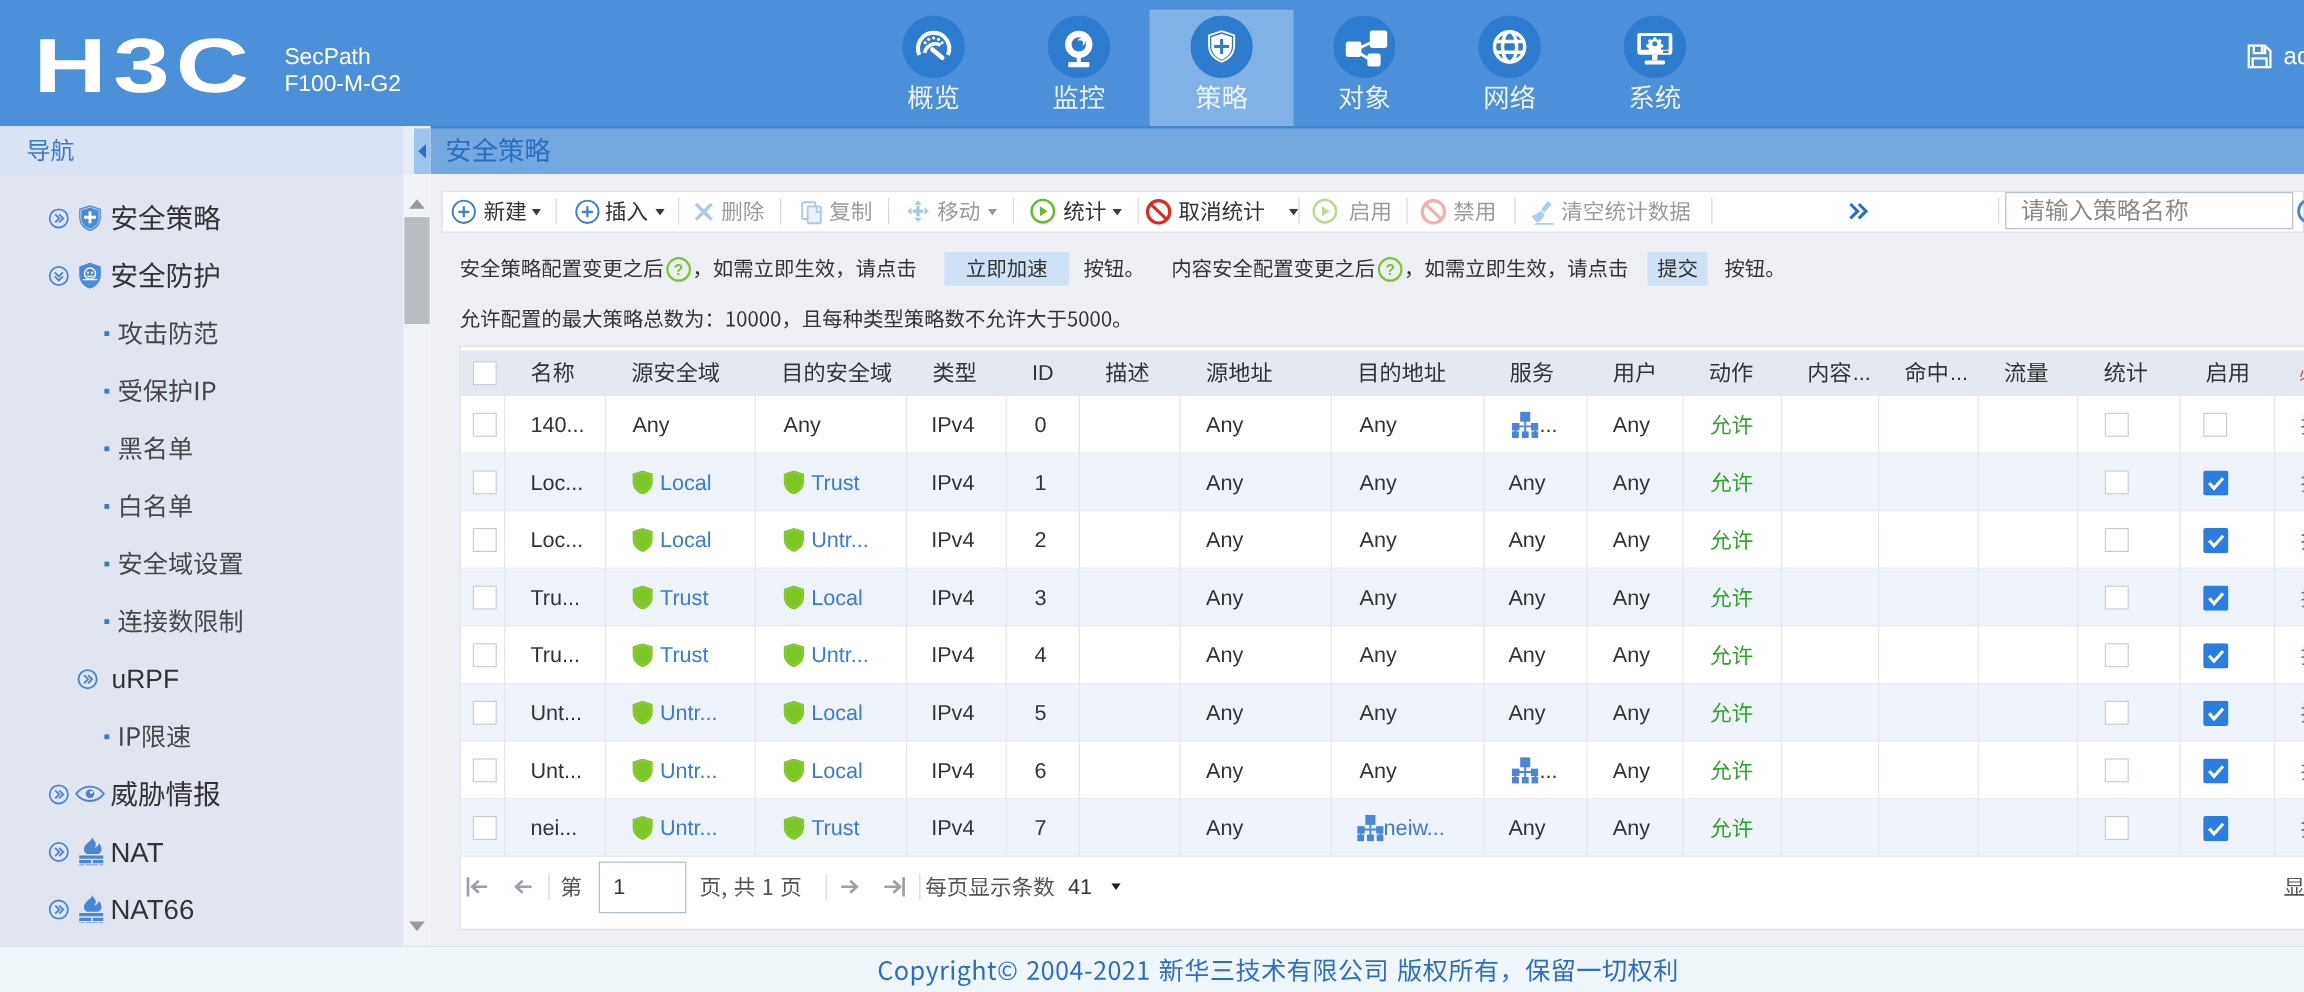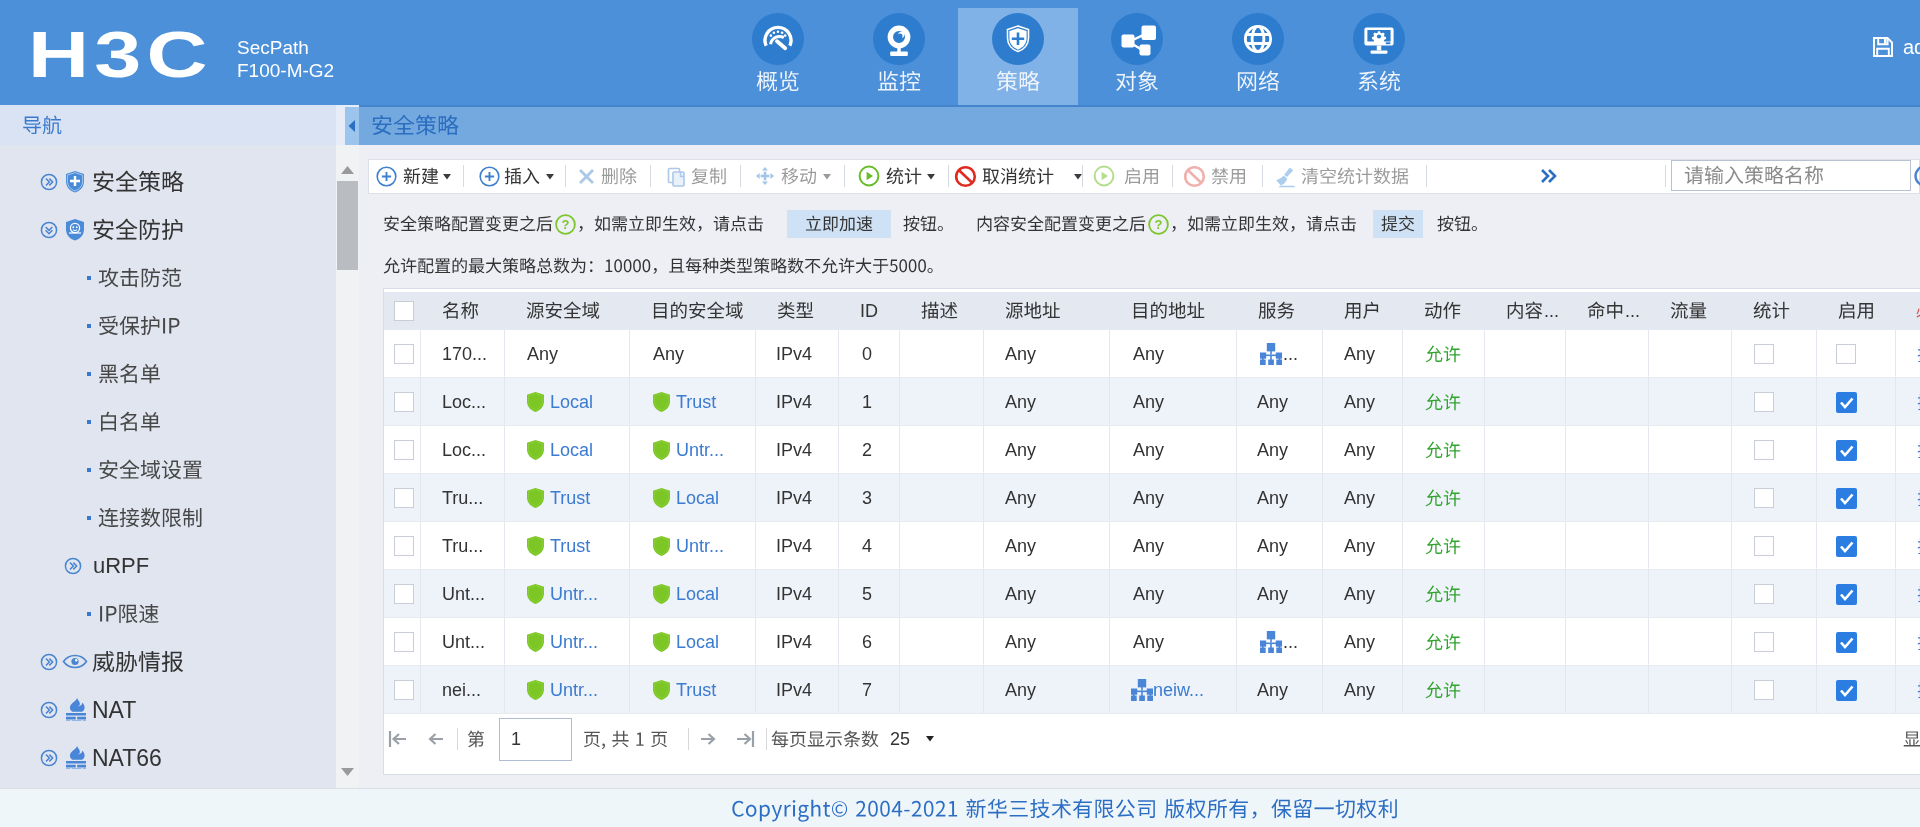--- a/index.html
+++ b/index.html
@@ -1027,21 +1027,21 @@
 <div style="position:absolute;left:1322px;top:330px;width:1px;height:48px;background:#e4e7ed"></div>
 <div style="position:absolute;left:1402px;top:330px;width:1px;height:48px;background:#e4e7ed"></div>
 <div style="position:absolute;left:1484px;top:330px;width:1px;height:48px;background:#e4e7ed"></div>
 <div style="position:absolute;left:1565px;top:330px;width:1px;height:48px;background:#e4e7ed"></div>
 <div style="position:absolute;left:1648px;top:330px;width:1px;height:48px;background:#e4e7ed"></div>
 <div style="position:absolute;left:1731px;top:330px;width:1px;height:48px;background:#e4e7ed"></div>
 <div style="position:absolute;left:1816px;top:330px;width:1px;height:48px;background:#e4e7ed"></div>
 <div style="position:absolute;left:1895px;top:330px;width:1px;height:48px;background:#e4e7ed"></div>
 <div style="position:absolute;left:384px;top:377px;width:1536px;height:1px;background:#e8eaee"></div>
 <div style="position:absolute;left:394px;top:344px;width:20px;height:20px;background:#fff;border:1px solid #c9cdd5;box-sizing:border-box"></div>
-<div style="position:absolute;left:442px;top:343.0px;font:400 18px &quot;Liberation Sans&quot;,sans-serif;color:#333333;line-height:22px;white-space:nowrap">170...</div>
+<div style="position:absolute;left:442px;top:343.0px;font:400 18px &quot;Liberation Sans&quot;,sans-serif;color:#333333;line-height:22px;white-space:nowrap">140...</div>
 <div style="position:absolute;left:527px;top:343.0px;font:400 18px &quot;Liberation Sans&quot;,sans-serif;color:#333333;line-height:22px;white-space:nowrap">Any</div>
 <div style="position:absolute;left:653px;top:343.0px;font:400 18px &quot;Liberation Sans&quot;,sans-serif;color:#333333;line-height:22px;white-space:nowrap">Any</div>
 <div style="position:absolute;left:776px;top:343.0px;font:400 18px &quot;Liberation Sans&quot;,sans-serif;color:#333333;line-height:22px;white-space:nowrap">IPv4</div>
 <div style="position:absolute;left:862px;top:343.0px;font:400 18px &quot;Liberation Sans&quot;,sans-serif;color:#333333;line-height:22px;white-space:nowrap">0</div>
 <div style="position:absolute;left:1005px;top:343.0px;font:400 18px &quot;Liberation Sans&quot;,sans-serif;color:#333333;line-height:22px;white-space:nowrap">Any</div>
 <div style="position:absolute;left:1133px;top:343.0px;font:400 18px &quot;Liberation Sans&quot;,sans-serif;color:#333333;line-height:22px;white-space:nowrap">Any</div>
 <div style="position:absolute;left:1260px;top:343px;width:22px;height:22px;">
     <svg width="22" height="22" viewBox="0 0 22 22">
       <g fill="#4a86d8">
         <rect x="6.8" y="0" width="8.4" height="8.4"></rect>
@@ -1571,21 +1571,21 @@
 <div style="position:absolute;left:771.0px;top:729.6px;width:108.0px;height:21.6px">
     <svg width="108.0" height="21.6" viewBox="0 -15.8 108.0 21.6" fill="#555">
       <use href="#g163" x="0"></use>
       <use href="#g159" x="18"></use>
       <use href="#g164" x="36"></use>
       <use href="#g165" x="54"></use>
       <use href="#g166" x="72"></use>
       <use href="#g69" x="90"></use>
     </svg>
   </div>
-<div style="position:absolute;left:890px;top:728.0px;font:400 18px &quot;Liberation Sans&quot;,sans-serif;color:#333333;line-height:22px;white-space:nowrap">25</div>
+<div style="position:absolute;left:890px;top:728.0px;font:400 18px &quot;Liberation Sans&quot;,sans-serif;color:#333333;line-height:22px;white-space:nowrap">41</div>
 <div style="position:absolute;left:926px;top:736px;width:8px;height:6px;">
     <svg width="8" height="6" viewBox="0 0 8 6">
       <path d="M0 0h8L4 5.6z" fill="#222"></path>
     </svg>
   </div>
 <div style="position:absolute;left:1903.0px;top:729.6px;width:36.0px;height:21.6px">
     <svg width="36.0" height="21.6" viewBox="0 -15.8 36.0 21.6" fill="#555">
       <use href="#g164" x="0"></use>
       <use href="#g165" x="18"></use>
     </svg>

